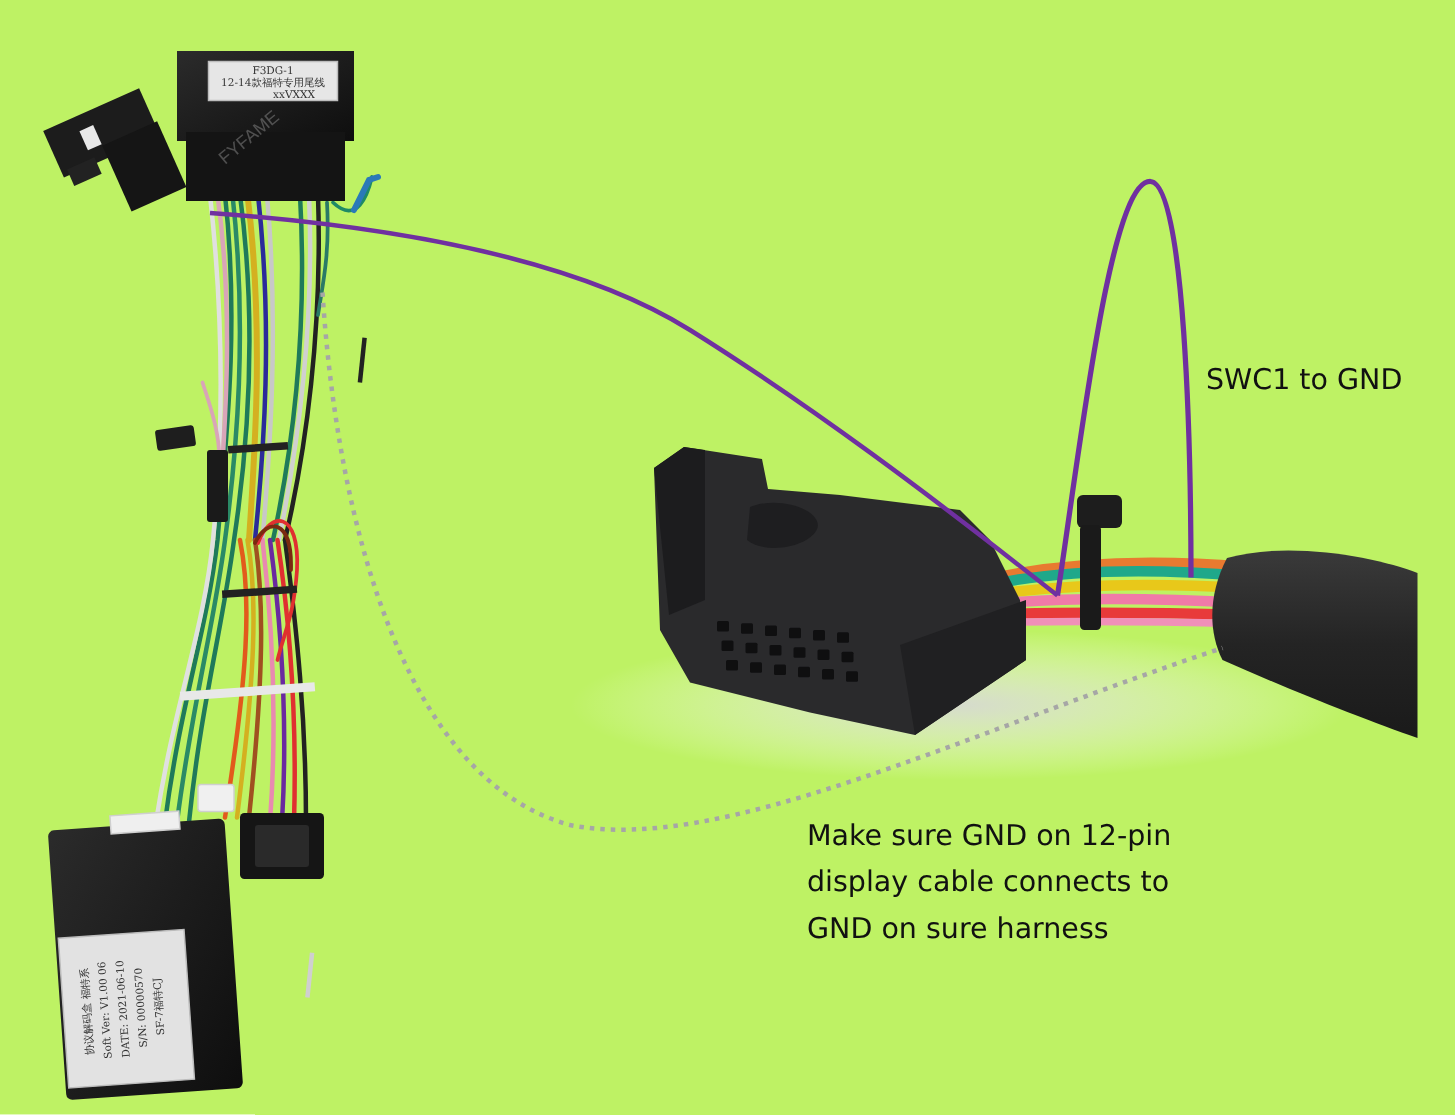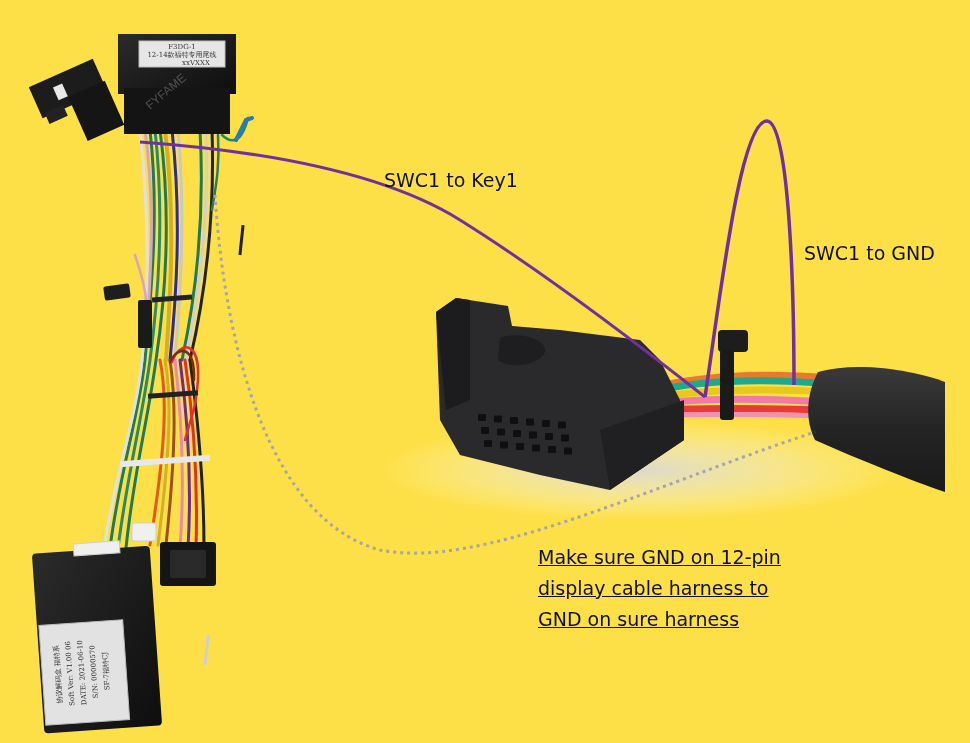--- a/index.html
+++ b/index.html
@@ -1,23 +1,23 @@
 <!DOCTYPE html>
 <html><head>
 <meta charset="utf-8">
 <style>
   html, body { margin: 0; padding: 0; background: #ffffff; }
   body { width: 970px; height: 743px; position: relative; overflow: hidden; font-family: "Liberation Sans", sans-serif; }
-  #stage { position: absolute; left: 0; top: 0; width: 970px; height: 743px; background: #fde047; }
+  #stage { position: absolute; left: 0; top: 0; width: 970px; height: 743px; background: #bef264; }
   #art { position: absolute; left: 0; top: 0; }
   .label { position: absolute; font-family: "DejaVu Sans", sans-serif; color: #111111; font-size: 19px; line-height: 31px; white-space: nowrap; }
   #lbl-key1 { left: 384px; top: 165px; }
   #lbl-gnd { left: 804px; top: 238px; }
   #lbl-note { left: 538px; top: 542px; white-space: normal; width: 300px; }
-  .note-line { display: block; text-decoration: underline; }
+  .note-line { display: block; }
   .tag-text { font-family: "DejaVu Serif", serif; font-size: 7px; fill: #333; }
 </style>
 </head>
 <body>
 
 <div id="stage">
   <svg id="art" width="970" height="743" viewBox="0 0 970 743" xmlns="http://www.w3.org/2000/svg">
     <defs>
       <linearGradient id="boxGrad" x1="0" y1="0" x2="1" y2="1">
         <stop offset="0" stop-color="#2b2b2b"></stop>
@@ -153,20 +153,19 @@
       <path d="M818 372 C860 360 920 372 945 382 L945 492 C910 480 860 460 815 440 C805 420 806 395 818 372 Z" fill="url(#sleeveGrad)"></path>
     </g>
 
     <path d="M140 142 C250 150 380 170 460 220 C540 270 620 330 705 397" fill="none" stroke="#7030a0" stroke-width="3"></path>
 
     <path d="M705 397 C720 300 740 120 767 121 C790 122 794 300 794 385" fill="none" stroke="#7030a0" stroke-width="3.5" stroke-linejoin="round"></path>
 
     <path d="M215 195 C225 350 270 520 380 550 C480 570 640 490 815 432" fill="none" stroke="#a6a6a6" stroke-width="3" stroke-dasharray="3 4"></path>
   </svg>
 
-  <div class="label" id="lbl-key1">SWC1 to Key1</div>
   <div class="label" id="lbl-gnd">SWC1 to GND</div>
   <div class="label" id="lbl-note">
     <span class="note-line">Make sure GND on 12-pin</span>
-    <span class="note-line">display cable harness to</span>
+    <span class="note-line">display cable connects to</span>
     <span class="note-line">GND on sure harness</span>
   </div>
 </div>
 
 </body></html>

